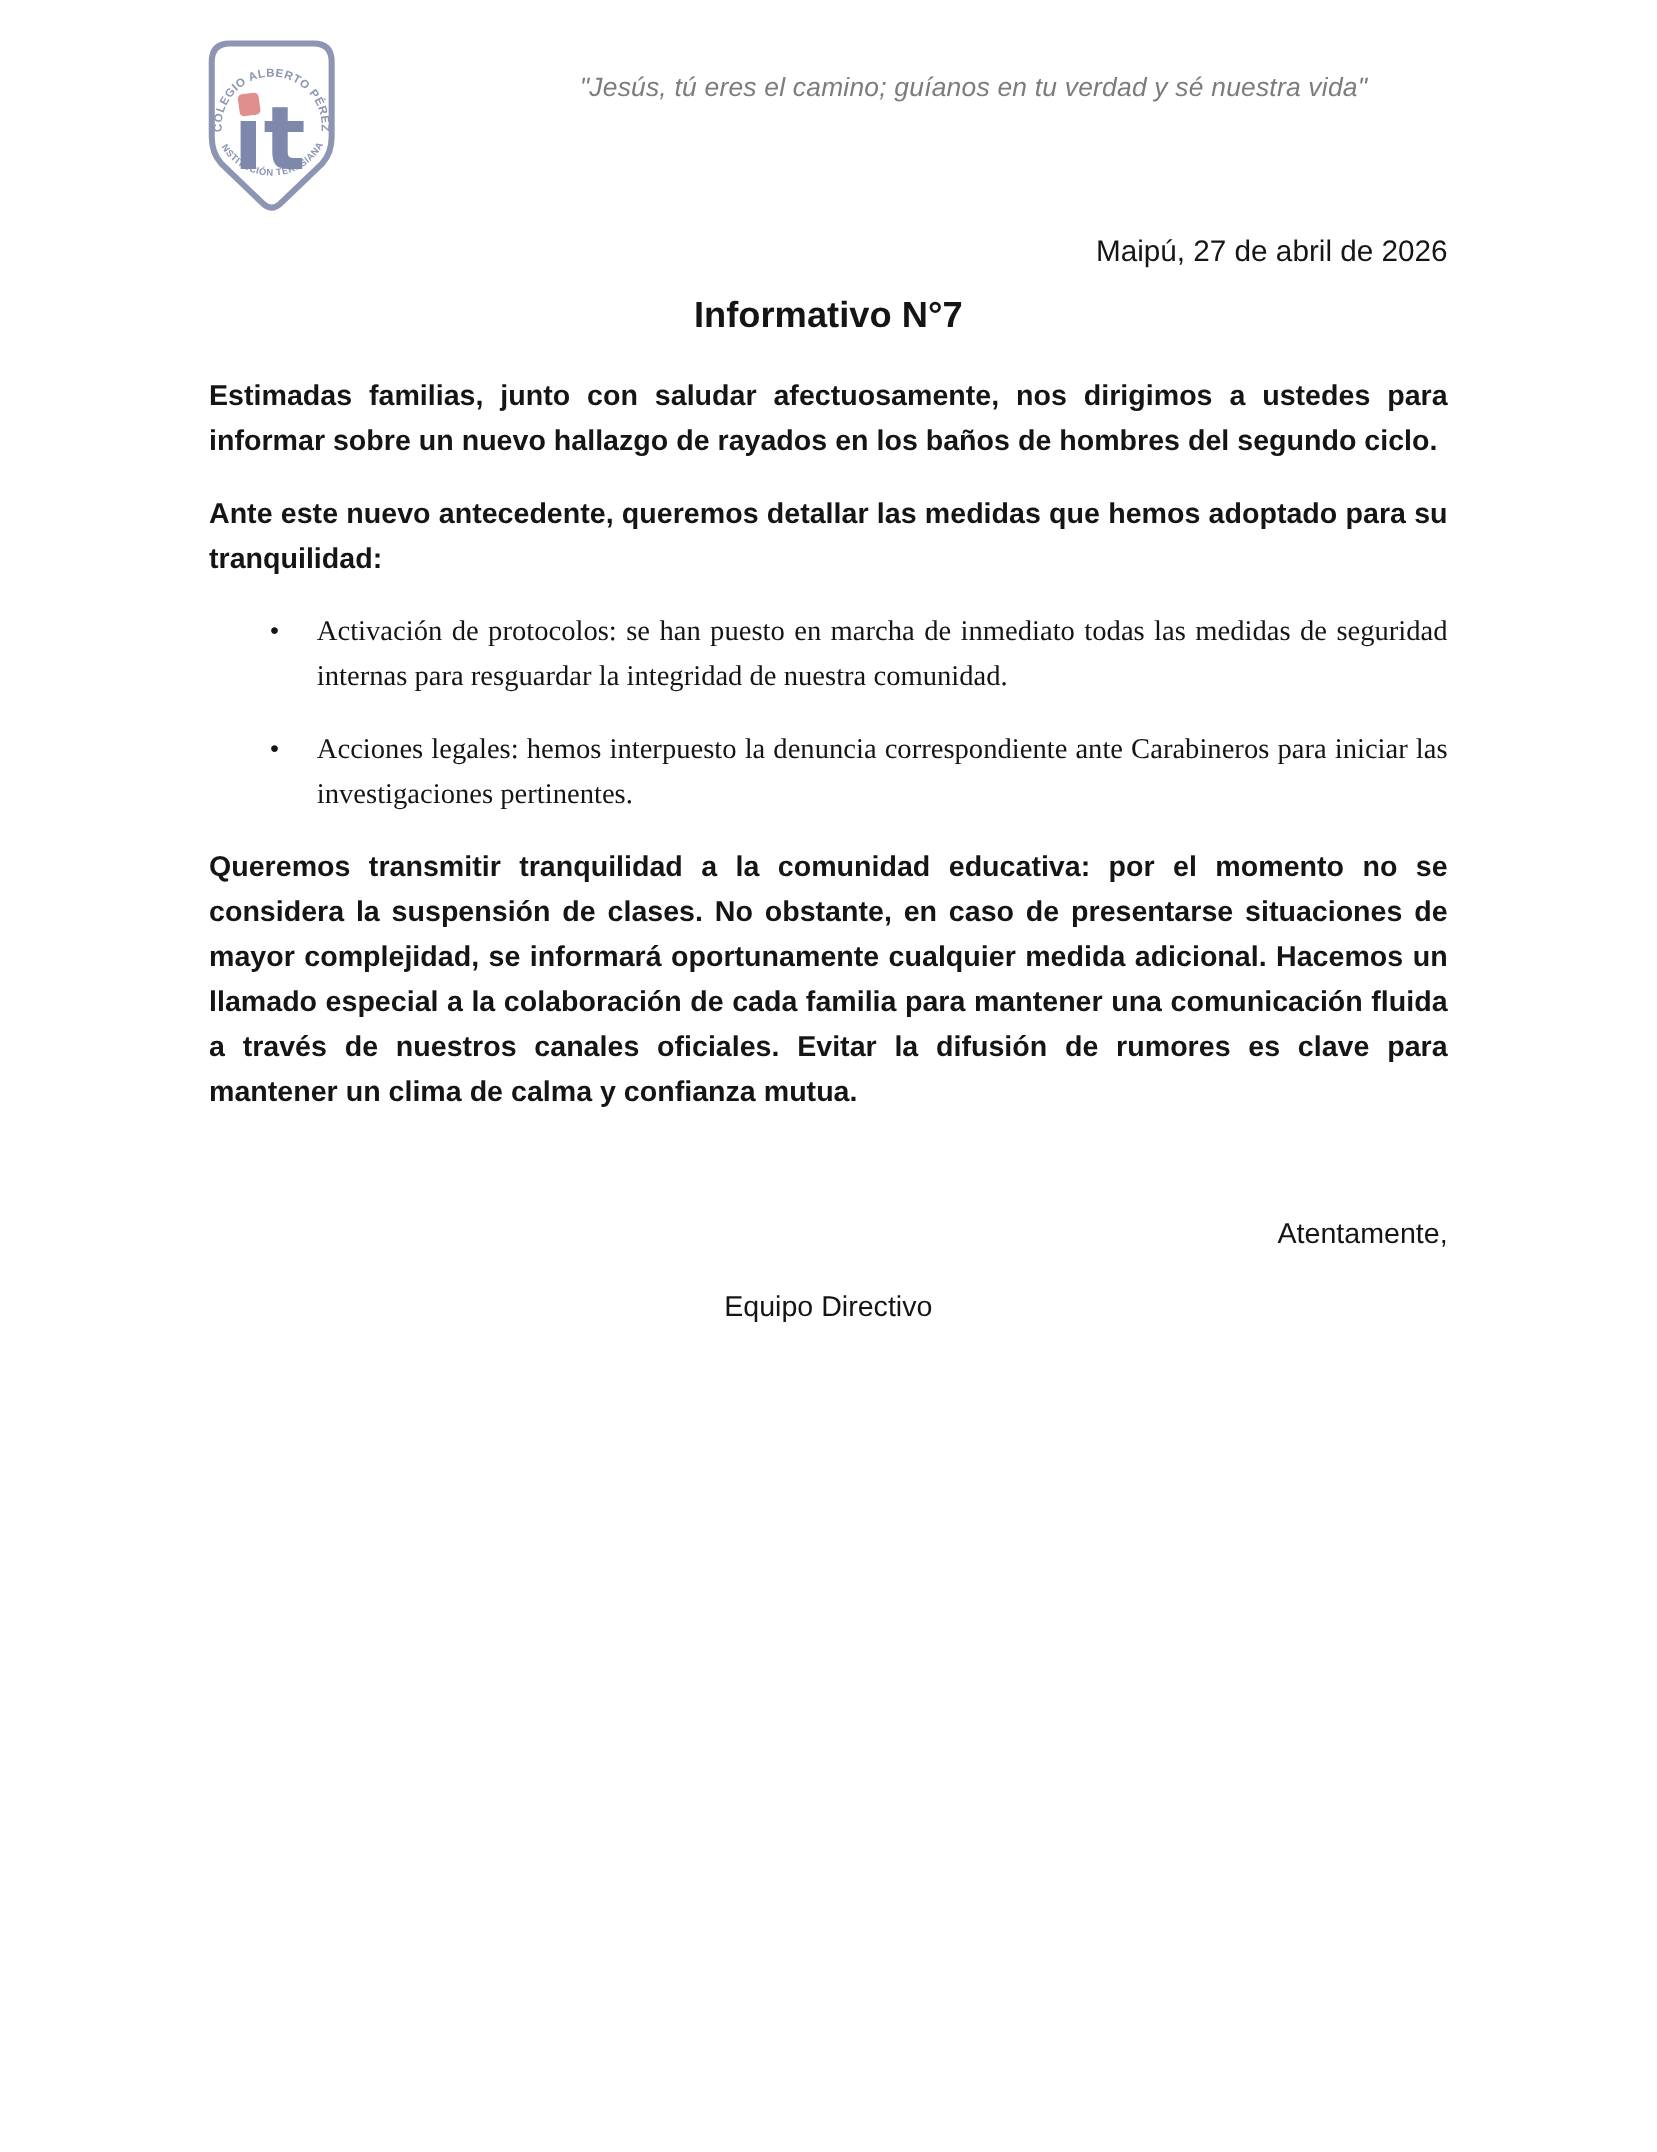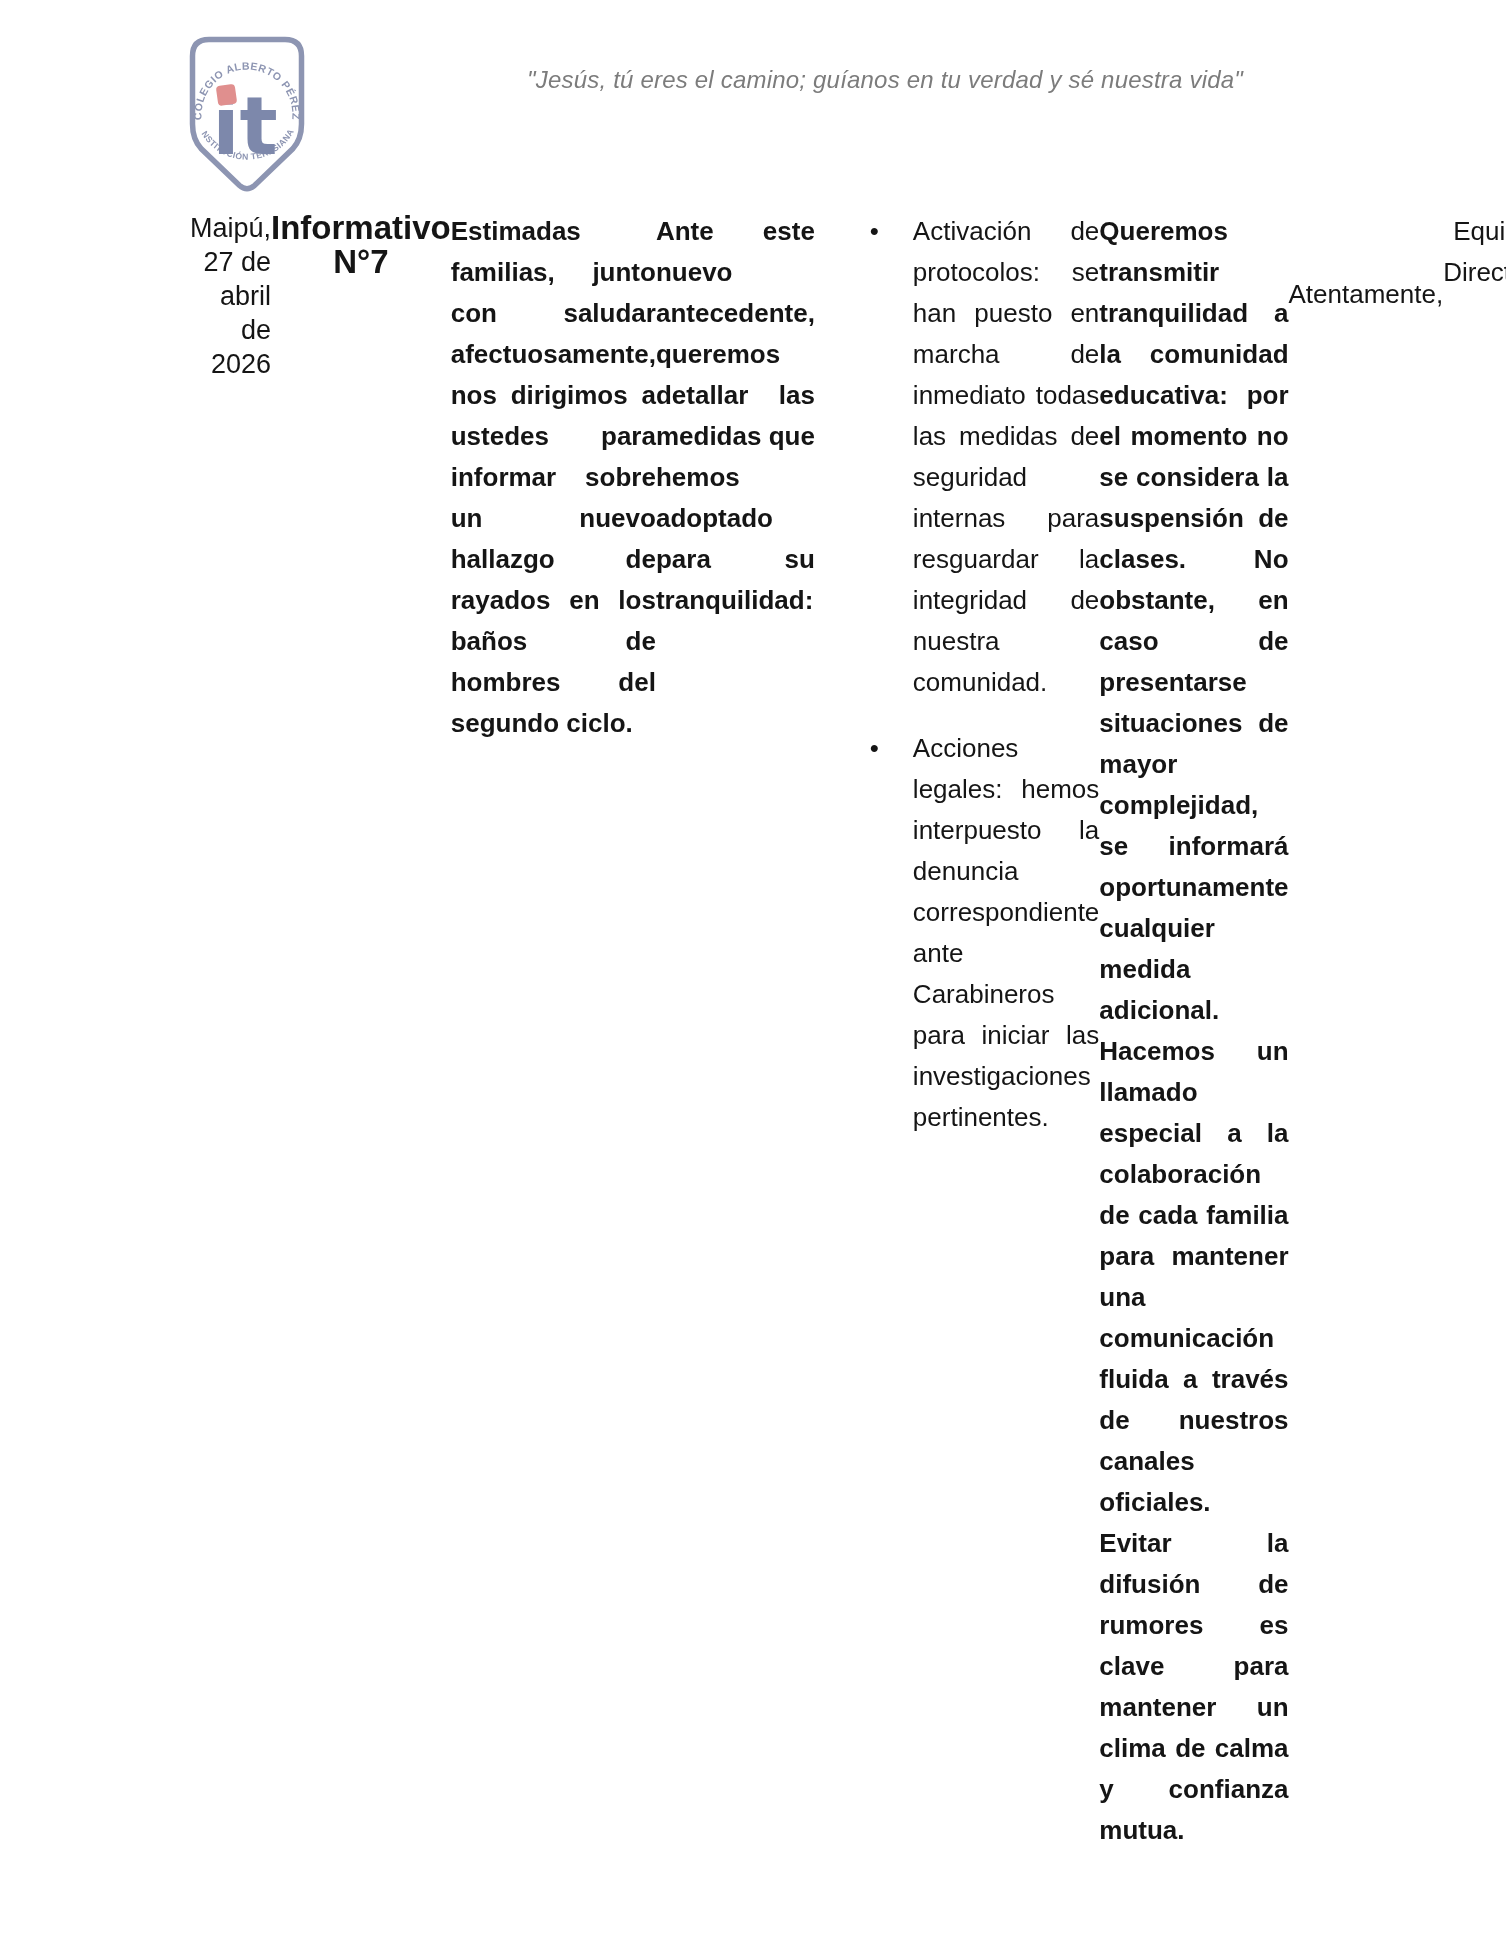--- a/index.html
+++ b/index.html
@@ -38,21 +38,21 @@
     letter-spacing:0.2px;
   }
 
   
   .content{
     position:absolute;
     left:190px;
     top:211px;
     width:1126px;
     display:flex;
-    flex-direction:row;
+    flex-direction:column;
     font-size:26px;
     line-height:41px;
   }
   .date-line{
     text-align:right;
     font-size:27px;
     line-height:34px;
     margin:0 0 24px 0;
   }
   .doc-title{
@@ -70,20 +70,21 @@
   ul.measures{
     list-style:none;
     margin:0 0 25px 0;
     padding:0;
   }
   ul.measures li{
     position:relative;
     padding-left:98px;
     margin:0 0 25px 0;
     text-align:justify;
+    font-family:Liberation Serif, serif;
   }
   ul.measures li:last-child{margin-bottom:0;}
   ul.measures li::before{
     content:"•";
     position:absolute;
     left:55px;
     top:0;
   }
   p.par-thanks{margin-top:63px;}
   p.closing{margin-top:63px;margin-bottom:25px;text-align:right;}

